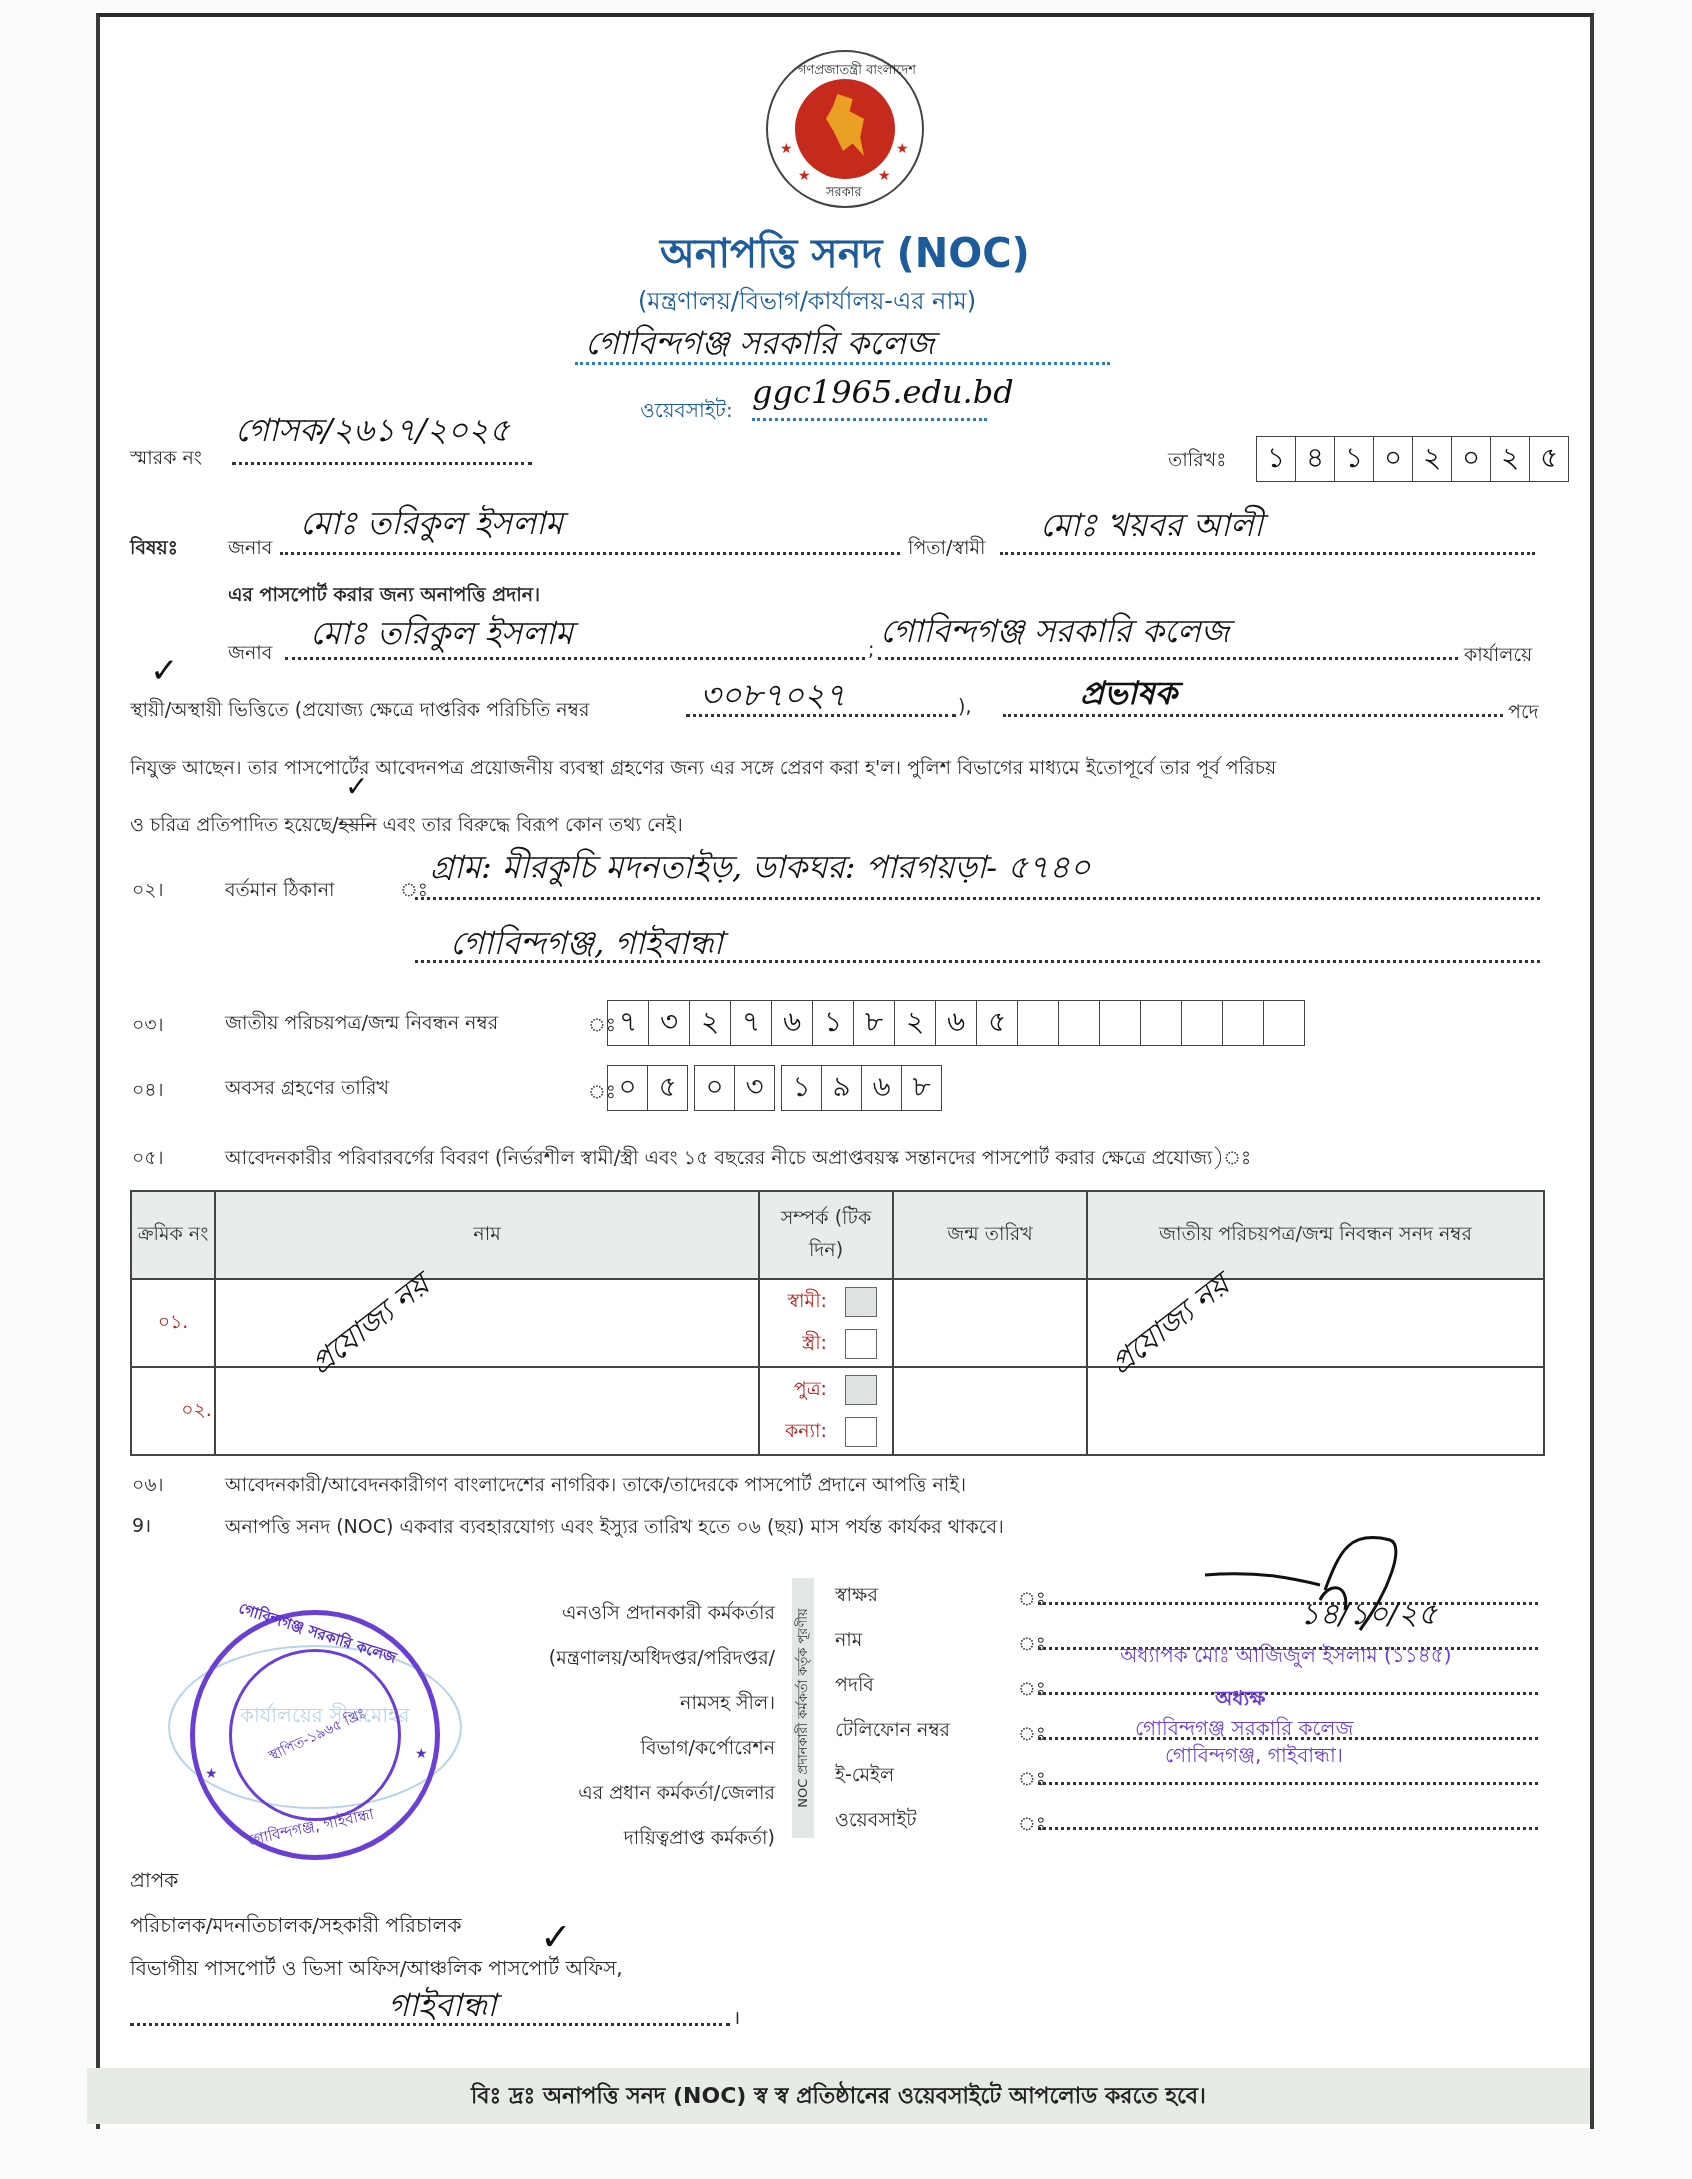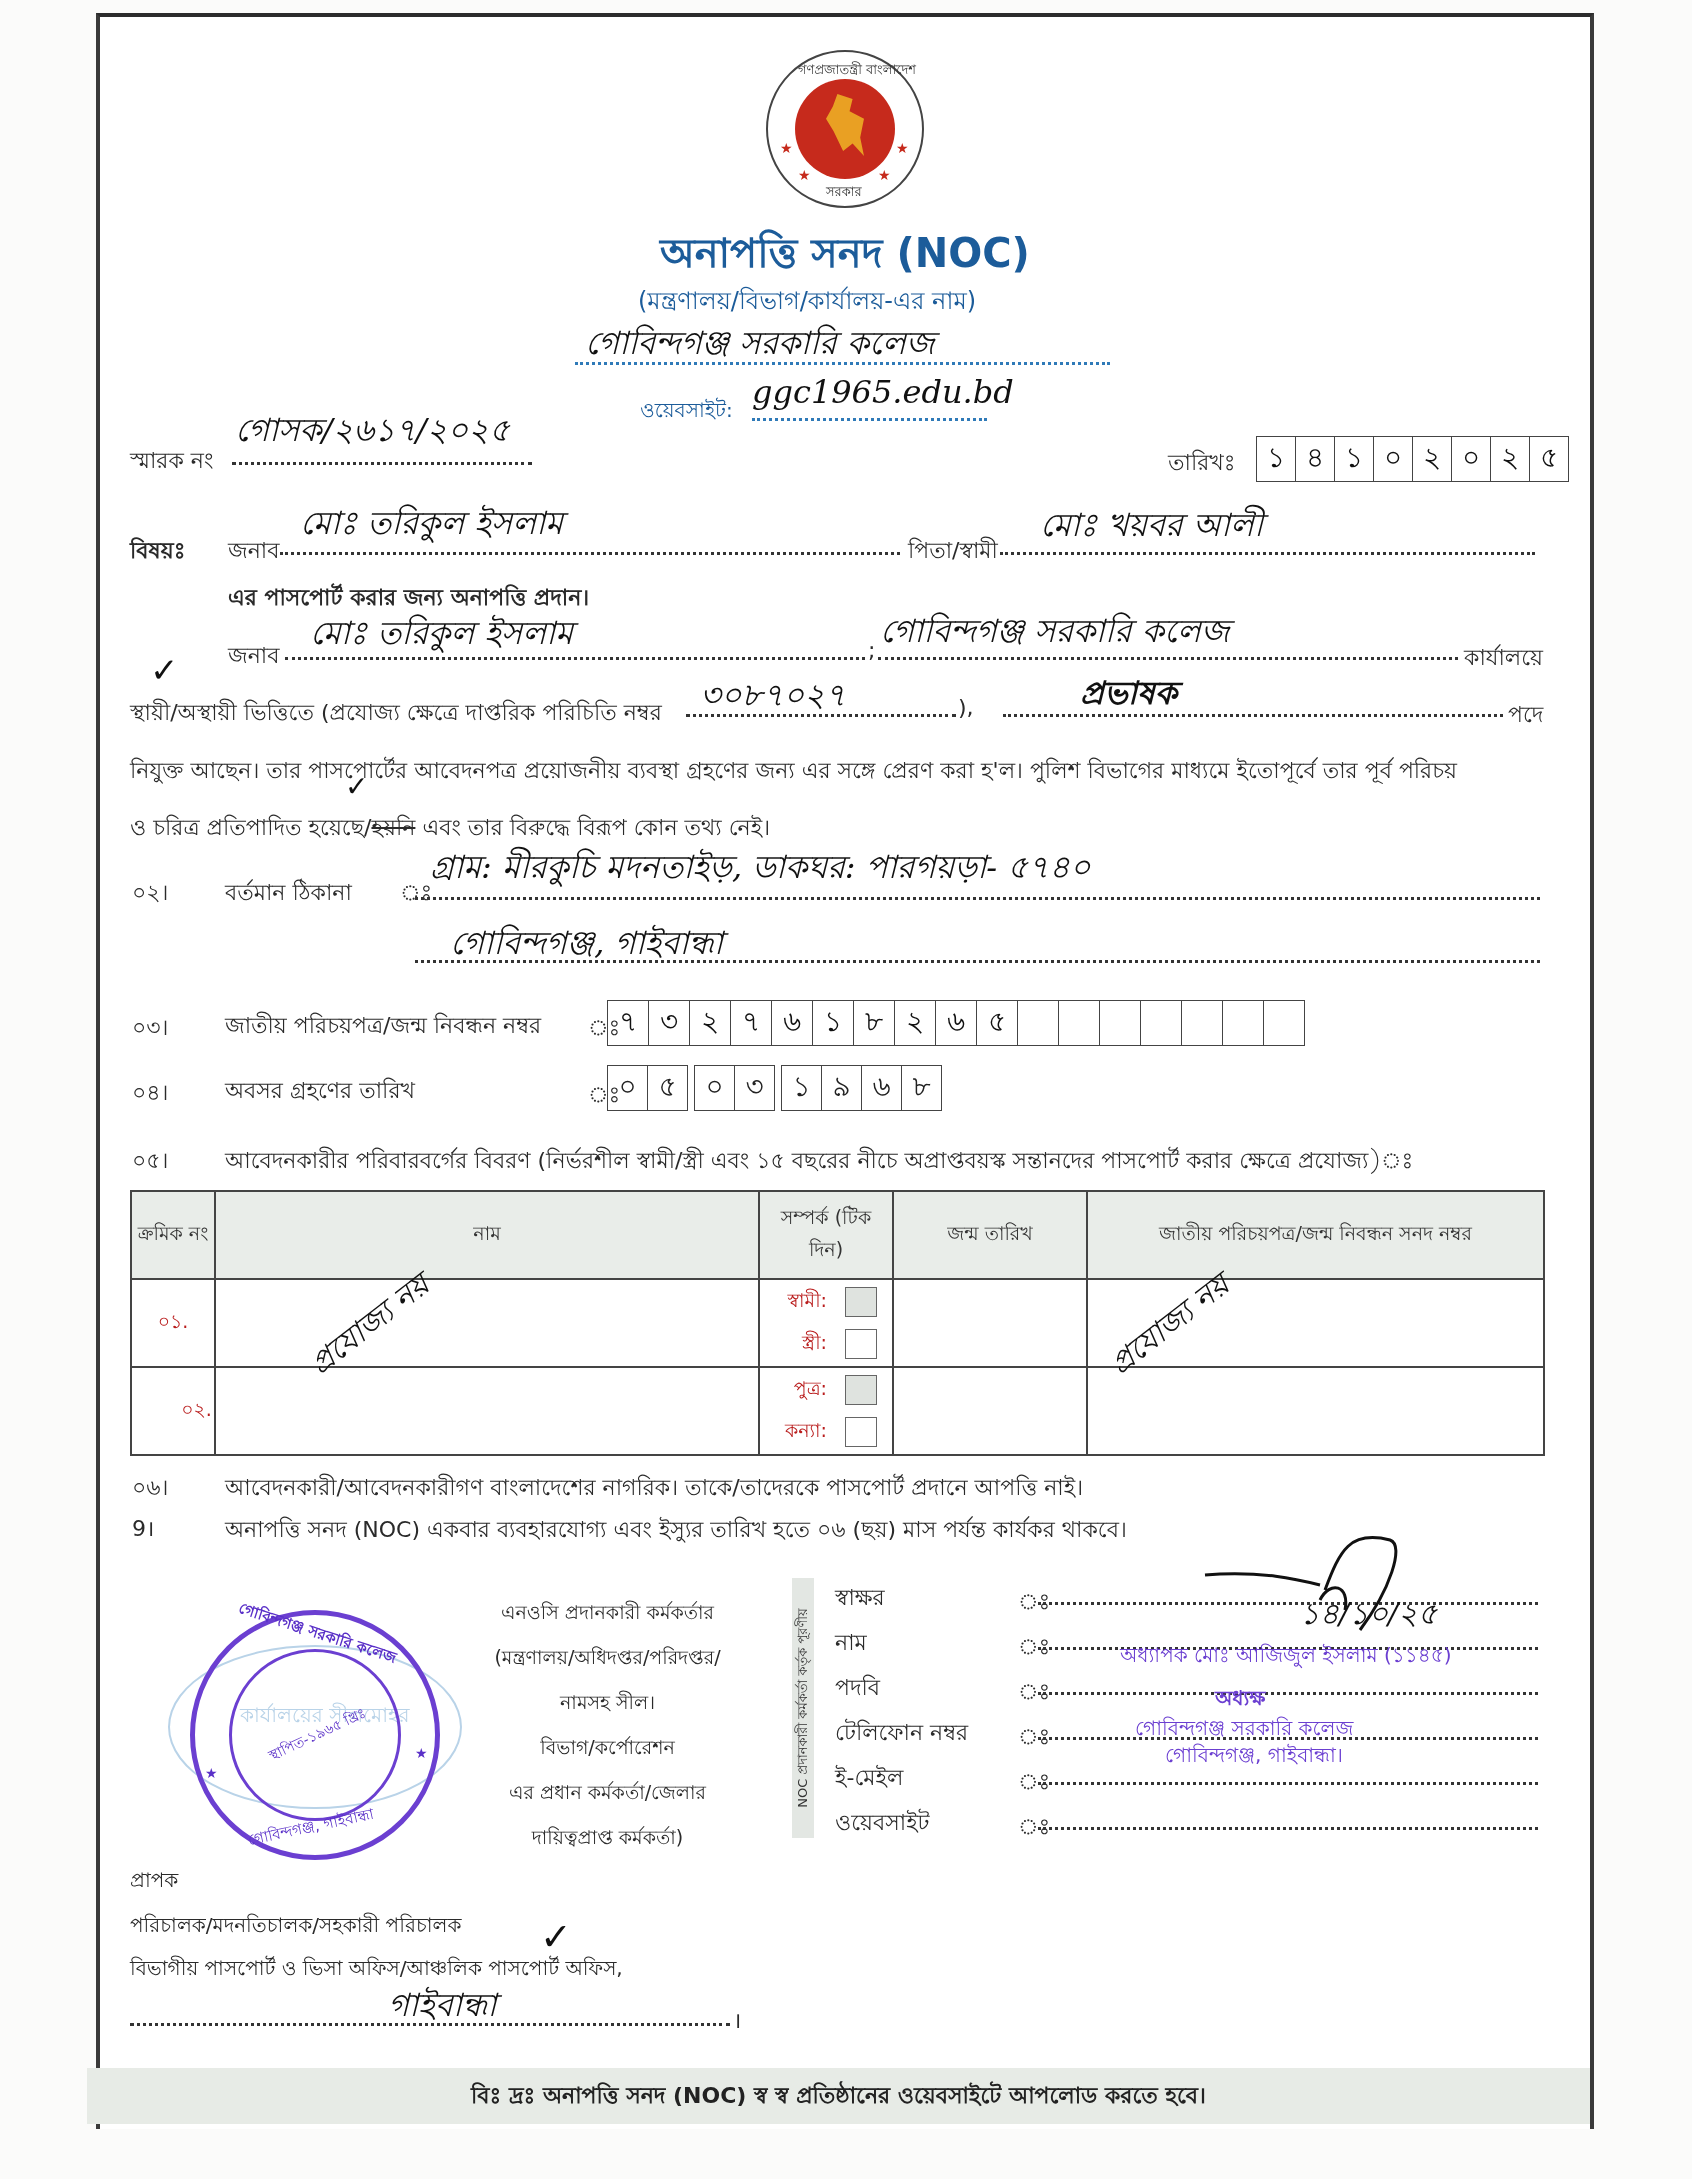--- a/index.html
+++ b/index.html
@@ -1,19 +1,19 @@
 <!DOCTYPE html>
 <html><head>
 <meta charset="utf-8">
 <style>
   html,body{margin:0;padding:0;background:#fbfbfa;}
   body{width:1692px;height:2179px;position:relative;overflow:hidden;font-family:"DejaVu Sans",sans-serif;color:#222;}
   .frame{position:absolute;left:96px;top:13px;width:1490px;height:2112px;border-top:4px solid #2c2c2c;border-left:4px solid #3a3a3a;border-right:4px solid #3a3a3a;background:#fff;}
   .abs{position:absolute;}
-  .print{font-size:22px;color:#2a2a2a;white-space:nowrap;}
+  .print{font-size:19px;color:#2a2a2a;white-space:nowrap;}
   .hand{font-family:"DejaVu Serif",serif;font-size:32px;color:#111;white-space:nowrap;font-style:italic;}
   .dots{position:absolute;border-bottom:3px dotted #333;height:0;}
   .bluedots{position:absolute;border-bottom:3px dotted #2f7ab8;height:0;}
   .title{font-size:40px;font-weight:bold;color:#1c5c9a;white-space:nowrap;}
   .subtitle{font-size:24px;color:#1c5c9a;white-space:nowrap;}
   .boxes{position:absolute;display:flex;border:1.5px solid #444;}
   .boxes .cell{width:38px;height:44px;border-right:1.5px solid #444;display:flex;align-items:center;justify-content:center;font-family:"DejaVu Serif",serif;font-size:28px;color:#111;}
   .boxes .cell:last-child{border-right:none;}
   .group{display:flex;border:1.5px solid #444;margin-right:6px;}
   .group .cell{width:39px;height:44px;border-right:1.5px solid #444;display:flex;align-items:center;justify-content:center;font-family:"DejaVu Serif",serif;font-size:28px;}
@@ -212,21 +212,21 @@
   </tbody>
 </table>
 <div class="diag" style="left:300px;top:1300px;">প্রযোজ্য নয়</div>
 <div class="diag" style="left:1100px;top:1300px;">প্রযোজ্য নয়</div>
 
 <div class="abs print" style="left:132px;top:1470px;">০৬।</div>
 <div class="abs print" style="left:225px;top:1470px;">আবেদনকারী/আবেদনকারীগণ বাংলাদেশের নাগরিক। তাকে/তাদেরকে পাসপোর্ট প্রদানে আপত্তি নাই।</div>
 <div class="abs print" style="left:132px;top:1512px;">9।</div>
 <div class="abs print" style="left:225px;top:1512px;">অনাপত্তি সনদ (NOC) একবার ব্যবহারযোগ্য এবং ইস্যুর তারিখ হতে ০৬ (ছয়) মাস পর্যন্ত কার্যকর থাকবে।</div>
 
-<div class="abs" style="left:440px;top:1590px;width:335px;text-align:center;font-size:19px;line-height:45px;color:#2a2a2a;">
+<div class="abs" style="left:440px;top:1590px;width:335px;text-align:right;font-size:19px;line-height:45px;color:#2a2a2a;">
   <div>এনওসি প্রদানকারী কর্মকর্তার</div>
   <div>(মন্ত্রণালয়/অধিদপ্তর/পরিদপ্তর/</div>
   <div>নামসহ সীল।</div>
   <div>বিভাগ/কর্পোরেশন</div>
   <div>এর প্রধান কর্মকর্তা/জেলার</div>
   <div>দায়িত্বপ্রাপ্ত কর্মকর্তা)</div>
 </div>
 <div class="vert">
     <span>NOC প্রদানকারী কর্মকর্তা কর্তৃক পূরণীয়</span>
   </div>

